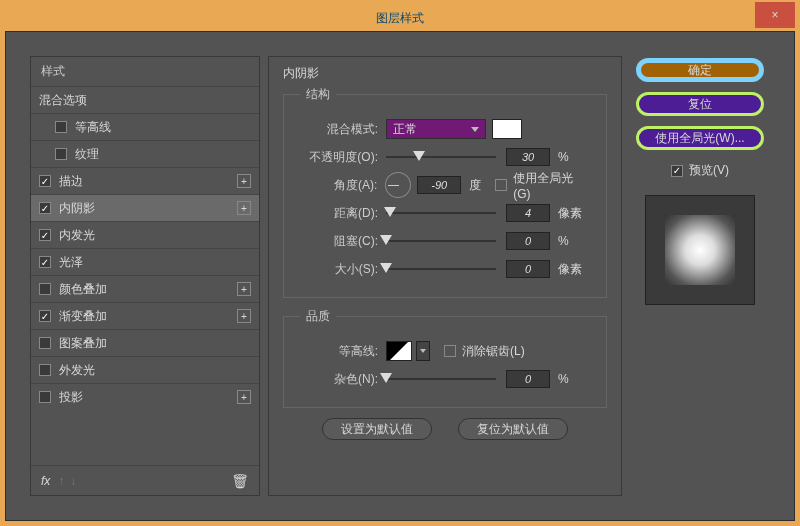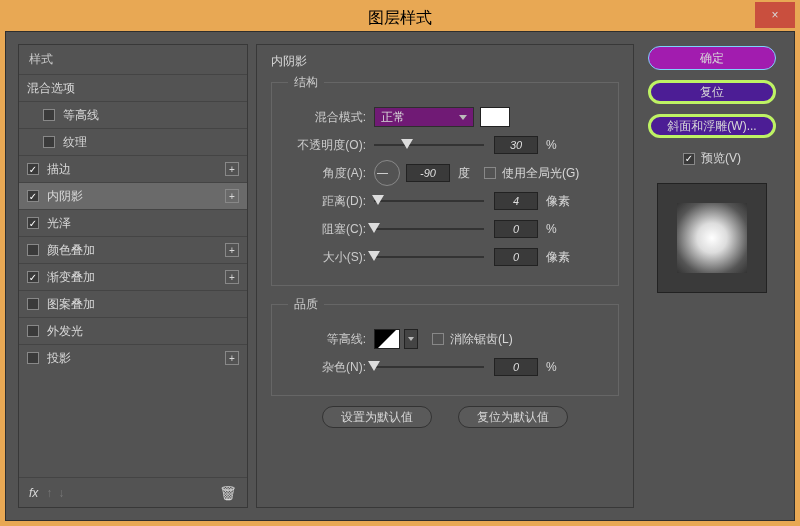--- a/index.html
+++ b/index.html
@@ -1,21 +1,21 @@
 <!DOCTYPE html>
 <html><head>
 <meta charset="utf-8">
 <style>
 * { margin:0; padding:0; box-sizing:border-box; font-family:"Microsoft YaHei",sans-serif; font-size:12px; color:#d8d8d8; }
 body { background:#4a4a4a; width:800px; height:526px; overflow:hidden; }
 .window { width:800px; height:526px; background:#e8a854; padding:5px; }
 .titlebar { height:26px; display:flex; align-items:center; position:relative; background:#e8a854; }
-.titlebar .title { position:absolute; left:50%; transform:translateX(-50%); color:#000000; font-size:16px; }
+.titlebar .title { position:absolute; left:50%; transform:translateX(-50%); color:#0c4a6e; font-size:12px; }
 .closebtn { position:absolute; right:0; top:-3px; width:40px; height:26px; background:#c94f3e; color:#fff; display:flex; align-items:center; justify-content:center; font-size:14px; cursor:pointer; }
-.inner { background:#535353; width:100%; height:calc(100% - 26px); display:flex; padding:12px; gap:8px; border:1px solid #2e2e2e; }
+.inner { background:#535353; width:100%; height:calc(100% - 26px); display:flex; padding:24px; gap:8px; border:1px solid #2e2e2e; }
 .sidebar { width:230px; background:#535353; border:1px solid #383838; display:flex; flex-direction:column; }
 .sidebar-header { padding:6px 10px; color:#c8c8c8; }
 .style-item { height:27px; display:flex; align-items:center; padding:0 8px; border-top:1px solid #444; position:relative; cursor:pointer; }
 .style-item.selected { background:#6a6a6a; }
 .style-item .chk { width:12px; height:12px; border:1px solid #888; margin-right:8px; display:inline-flex; align-items:center; justify-content:center; background:#3a3a3a; }
 .style-item .chk.checked::after { content:"✓"; color:#fff; font-size:10px; }
 .style-item .indent { width:16px; display:inline-block; }
 .style-item .plus { position:absolute; right:8px; width:14px; height:14px; border:1px solid #888; display:flex; align-items:center; justify-content:center; font-size:10px; }
 .sidebar-footer { margin-top:auto; height:30px; display:flex; align-items:center; padding:0 10px; border-top:1px solid #444; }
 .sidebar-footer .fx { font-style:italic; margin-right:8px; }
@@ -37,21 +37,21 @@
 .angle-dial { width:26px; height:26px; border:1px solid #888; border-radius:50%; margin-right:6px; position:relative; }
 .angle-dial::after { content:""; position:absolute; width:11px; height:1px; background:#ccc; left:2px; top:12px; }
 .inline-chk { width:12px; height:12px; border:1px solid #888; margin:0 6px 0 14px; display:inline-flex; }
 .contour { width:26px; height:20px; background:linear-gradient(135deg,#000 49%,#fff 51%); border:1px solid #222; margin-right:4px; }
 .contour-dd { width:14px; height:20px; background:#444; border:1px solid #222; display:flex; align-items:center; justify-content:center; }
 .contour-dd::after { content:""; border-left:3px solid transparent; border-right:3px solid transparent; border-top:4px solid #bbb; }
 .btn-row { display:flex; gap:26px; justify-content:center; margin-top:6px; }
 .pill { background:#5a5a5a; border:1px solid #333; border-radius:12px; height:22px; padding:0 18px; display:flex; align-items:center; cursor:pointer; font-size:12px; }
 .rightcol { width:140px; display:flex; flex-direction:column; align-items:center; gap:10px; padding-top:2px; }
 .rbtn { width:128px; height:24px; border:3px solid #bef264; border-radius:12px; display:flex; align-items:center; justify-content:center; cursor:pointer; background:#4c1d95; }
-.rbtn.primary { border:1px solid #7dd3fc; background:#a21caf; }
+.rbtn.primary { border:5px solid #7dd3fc; background:#a16207; }
 .preview-chk { display:flex; align-items:center; gap:6px; margin-top:2px; }
 .preview-chk .chk { width:12px; height:12px; border:1px solid #888; background:#3a3a3a; display:flex; align-items:center; justify-content:center; }
 .preview-chk .chk::after { content:"✓"; color:#fff; font-size:10px; }
 .preview-box { width:110px; height:110px; border:1px solid #222; background:#3a3a3a; display:flex; align-items:center; justify-content:center; margin-top:6px; }
 .preview-inner { width:70px; height:70px; background:radial-gradient(circle,#fff 0%,#ddd 30%,#555 75%,#333 100%); }
 </style>
 </head>
 <body>
 
 <div class="window">
@@ -83,20 +83,24 @@
             <span>描边</span>
             <span class="plus">+</span>
           </div>
           <div class="style-item selected">
             <span class="chk checked"></span>
             <span>内阴影</span>
             <span class="plus">+</span>
           </div>
           <div class="style-item">
             <span class="chk checked"></span>
+            <span>内发光</span>
+          </div>
+          <div class="style-item">
+            <span class="chk checked"></span>
             <span>光泽</span>
           </div>
           <div class="style-item">
             <span class="chk"></span>
             <span>颜色叠加</span>
             <span class="plus">+</span>
           </div>
           <div class="style-item">
             <span class="chk checked"></span>
             <span>渐变叠加</span>
@@ -207,21 +211,21 @@
     </div>
 
     <div class="rightcol">
       <div class="rbtn primary">
           <span>确定</span>
         </div>
       <div class="rbtn">
           <span>复位</span>
         </div>
       <div class="rbtn">
-          <span>斜面和浮雕(W)...</span>
+          <span>使用全局光(W)...</span>
         </div>
       <div class="preview-chk">
         <span class="chk"></span>
         <span>预览(V)</span>
       </div>
       <div class="preview-box">
         <div class="preview-inner"></div>
       </div>
     </div>
   </div>

